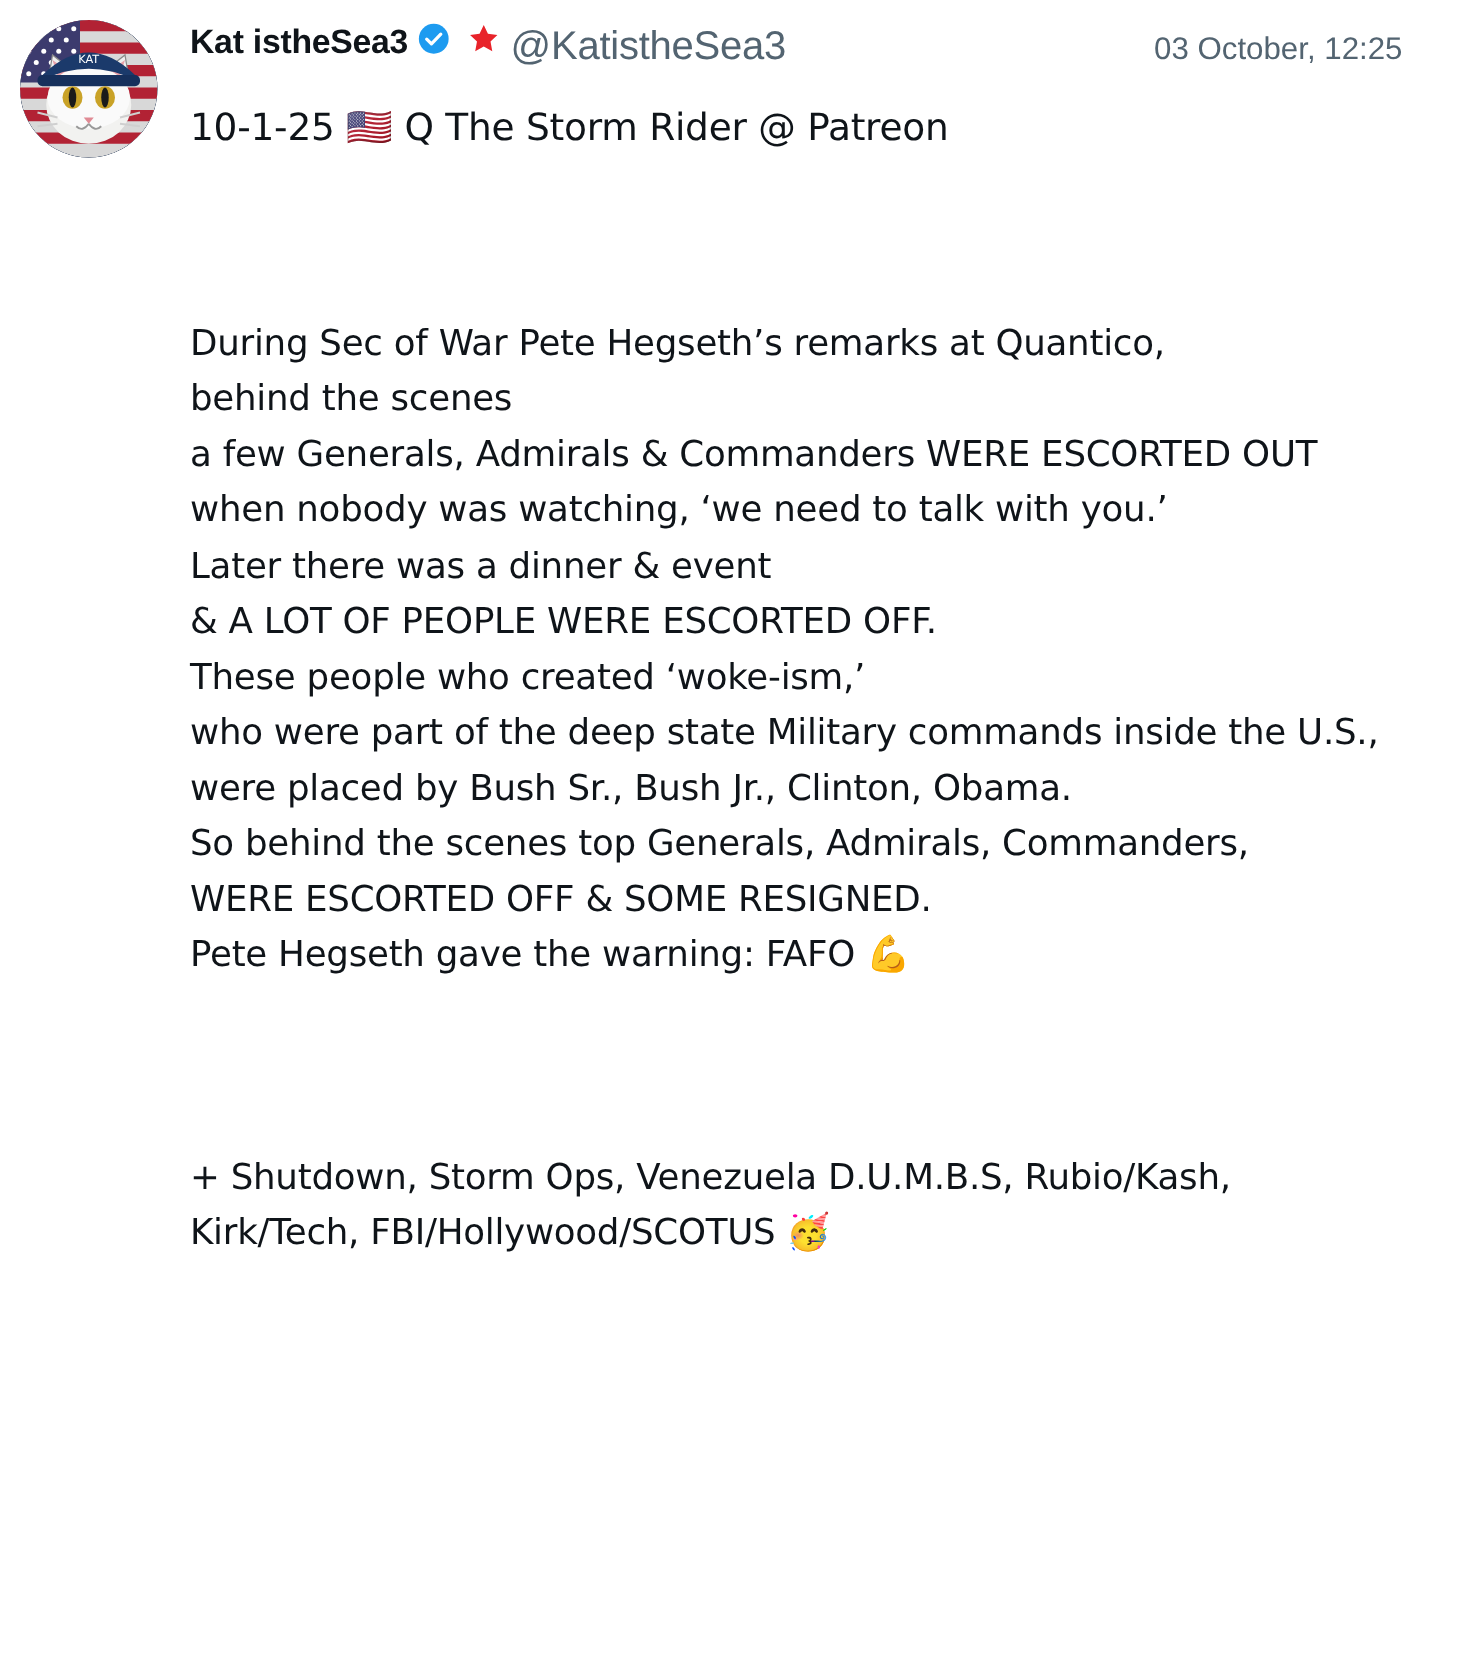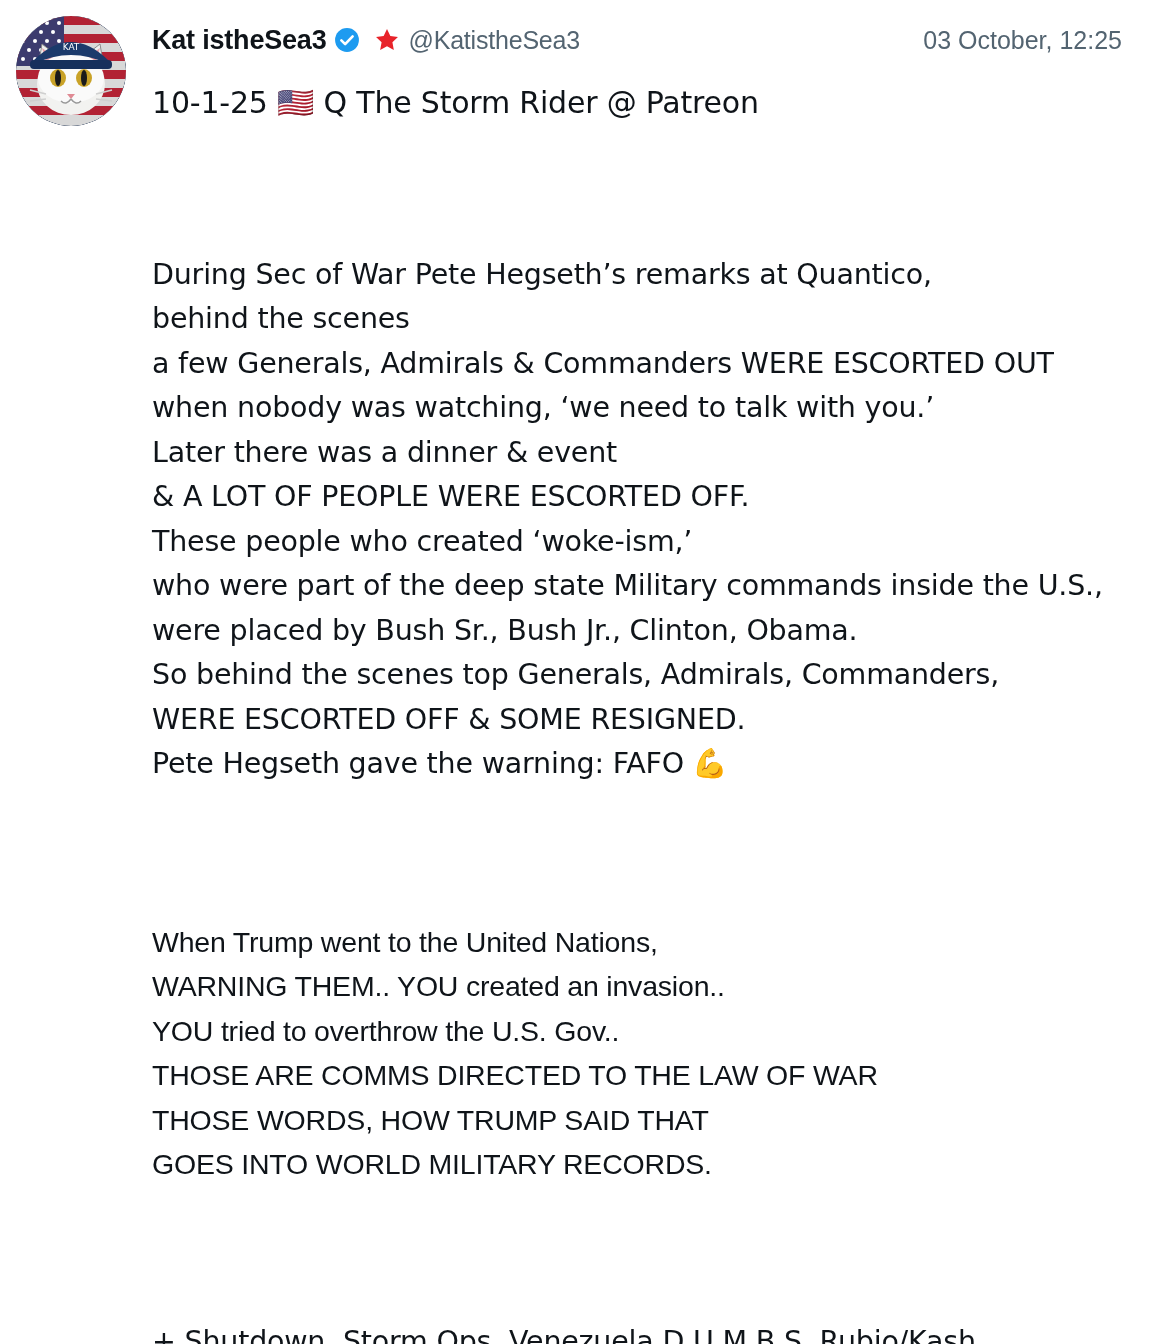--- a/index.html
+++ b/index.html
@@ -35,21 +35,20 @@
     background: #14213d;
   }
   .avatar svg { display: block; }
 
   
   .header-row {
     position: relative;
     margin-left: 136px;
     height: 44px;
     display: flex;
-    align-items: center;
     gap: 8px;
   }
   .display-name {
     font-size: 27px;
     font-weight: bold;
     color: #0f1419;
     letter-spacing: -0.2px;
   }
   .verified-badge {
     display: inline-flex;
@@ -58,21 +57,21 @@
     flex: 0 0 26px;
   }
   .star-badge {
     display: inline-flex;
     width: 26px;
     height: 26px;
     flex: 0 0 26px;
     margin-left: 6px;
   }
   .handle {
-    font-size: 25px;
+    font-size: 32px;
     color: #536471;
     letter-spacing: -0.2px;
   }
   .timestamp {
     position: absolute;
     right: 0;
     top: 50%;
     transform: translateY(-50%);
     font-size: 25px;
     color: #536471;
@@ -205,24 +204,18 @@
 a few Generals, Admirals &amp; Commanders WERE ESCORTED OUT
 when nobody was watching, ‘we need to talk with you.’
 Later there was a dinner &amp; event
 &amp; A LOT OF PEOPLE WERE ESCORTED OFF.
 These people who created ‘woke-ism,’
 who were part of the deep state Military commands inside the U.S.,
 were placed by Bush Sr., Bush Jr., Clinton, Obama.
 So behind the scenes top Generals, Admirals, Commanders,
 WERE ESCORTED OFF &amp; SOME RESIGNED.
 Pete Hegseth gave the warning: FAFO 💪</p>
-    <p class="para">When Trump went to the United Nations,
-WARNING THEM.. YOU created an invasion..
-YOU tried to overthrow the U.S. Gov..
-THOSE ARE COMMS DIRECTED TO THE LAW OF WAR
-THOSE WORDS, HOW TRUMP SAID THAT
-GOES INTO WORLD MILITARY RECORDS.</p>
     <p class="para emoji">+ Shutdown, Storm Ops, Venezuela D.U.M.B.S, Rubio/Kash,
 Kirk/Tech, FBI/Hollywood/SCOTUS 🥳</p>
     
   </div>
 
 </div>
 
 </body></html>

